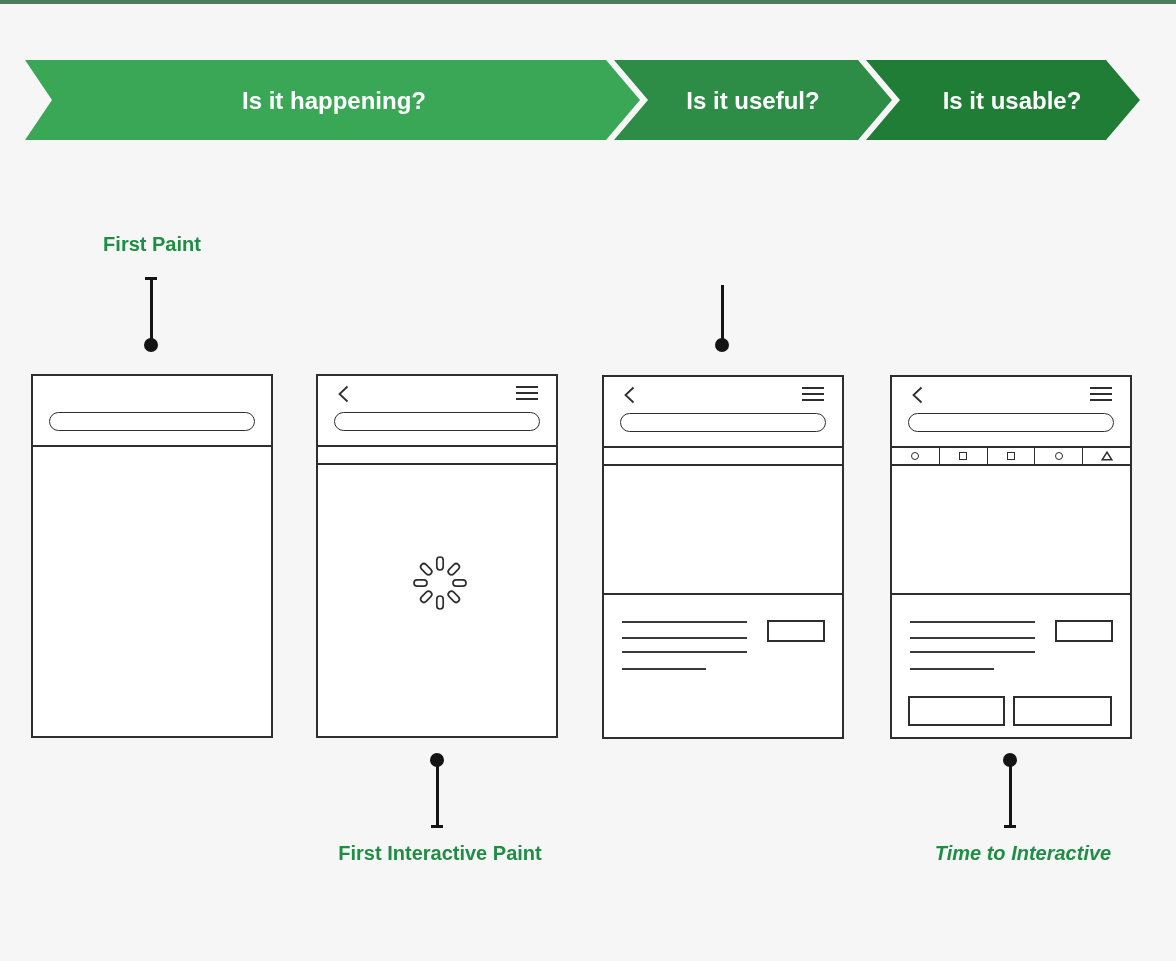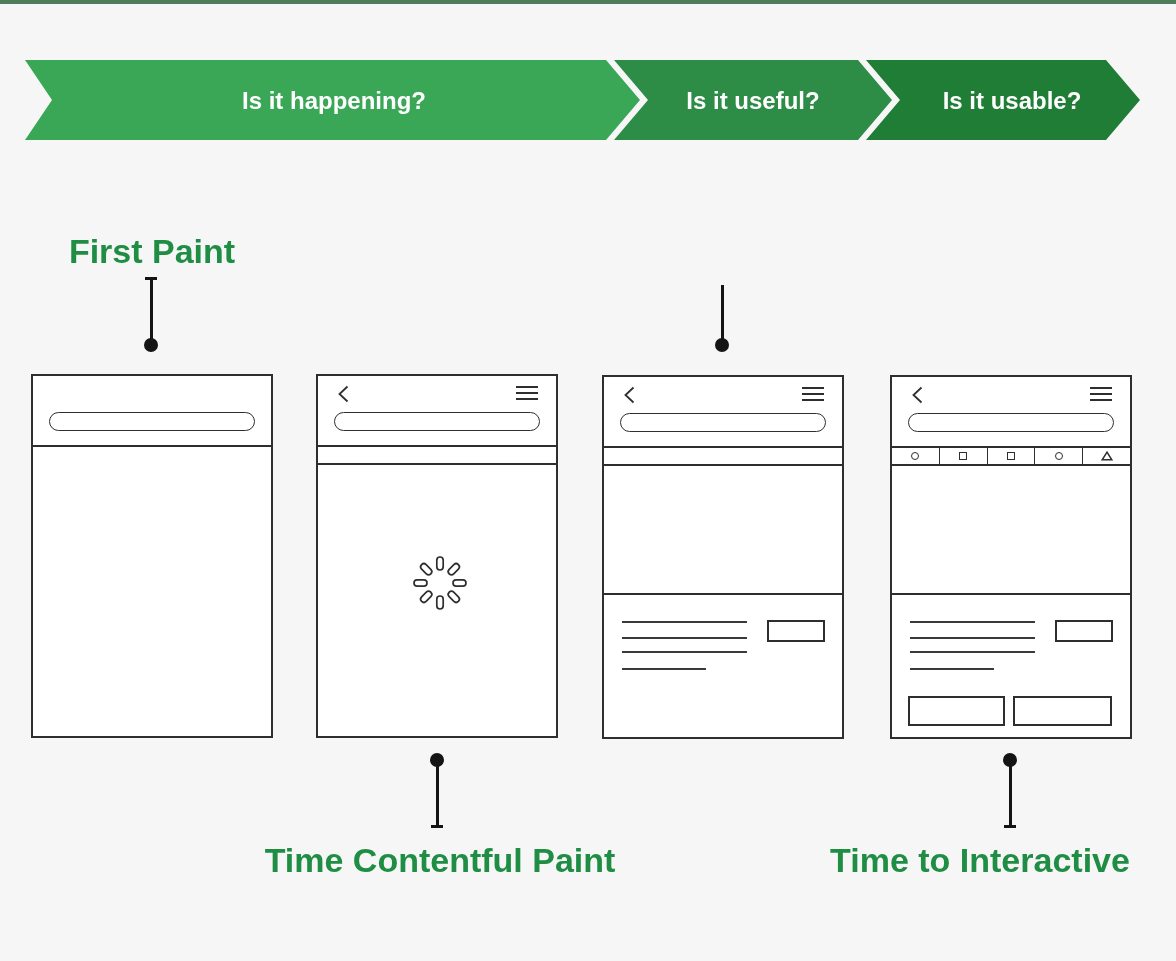--- a/index.html
+++ b/index.html
@@ -11,21 +11,21 @@
   
   .top-strip{position:absolute;left:0;top:0;width:1176px;height:4px;background:#4e7d5a;}
 
   
   .banner{position:absolute;left:0;top:60px;}
   .banner text{font-family:"Liberation Sans","DejaVu Sans",sans-serif;font-size:24px;font-weight:bold;fill:#ffffff;text-anchor:middle;}
 
   
   .metric-label{
     position:absolute;transform:translateX(-50%);
-    font-size:34px;font-weight:bold;color:#1f8e44;white-space:nowrap;line-height:1;
+    font-size:20px;font-weight:bold;color:#1f8e44;white-space:nowrap;line-height:1;
   }
 
   
   .conn{position:absolute;background:#141414;}
   .conn-line{width:3px;}
   .conn-cap{width:12px;height:3px;}
   .conn-dot{width:14px;height:14px;border-radius:50%;}
 
   
   .phone{
@@ -68,22 +68,22 @@
       <polygon points="614,0 858,0 892,40 858,80 614,80 648,40" fill="#2d8c46"></polygon>
       <text x="753" y="48.5">Is it useful?</text>
     </g>
     <g>
       <polygon points="866,0 1106,0 1140,40 1106,80 866,80 900,40" fill="#1f7d36"></polygon>
       <text x="1012" y="48.5">Is it usable?</text>
     </g>
   </svg>
 
   <div class="metric-label" style="left:152px;top:234px;">First Paint</div>
-  <div class="metric-label" style="left:440px;top:843px;">Time Contentful Paint</div>
-  <div class="metric-label" style="left:980px;top:843px;">Time to Interactive</div>
+  <div class="metric-label" style="left:440px;top:843px;">First Interactive Paint</div>
+  <div class="metric-label" style="left:1023px;top:843px;font-style:italic;">Time to Interactive</div>
 
   <div>
     <div class="conn conn-cap" style="left:145px;top:277px;position:absolute;"></div>
     <div class="conn conn-line" style="left:150px;top:277px;height:68px;"></div>
     <div class="conn conn-dot" style="left:144px;top:338px;"></div>
   </div>
   <div>
     <div class="conn conn-line" style="left:721px;top:285px;height:60px;"></div>
     <div class="conn conn-dot" style="left:715px;top:338px;"></div>
   </div>

